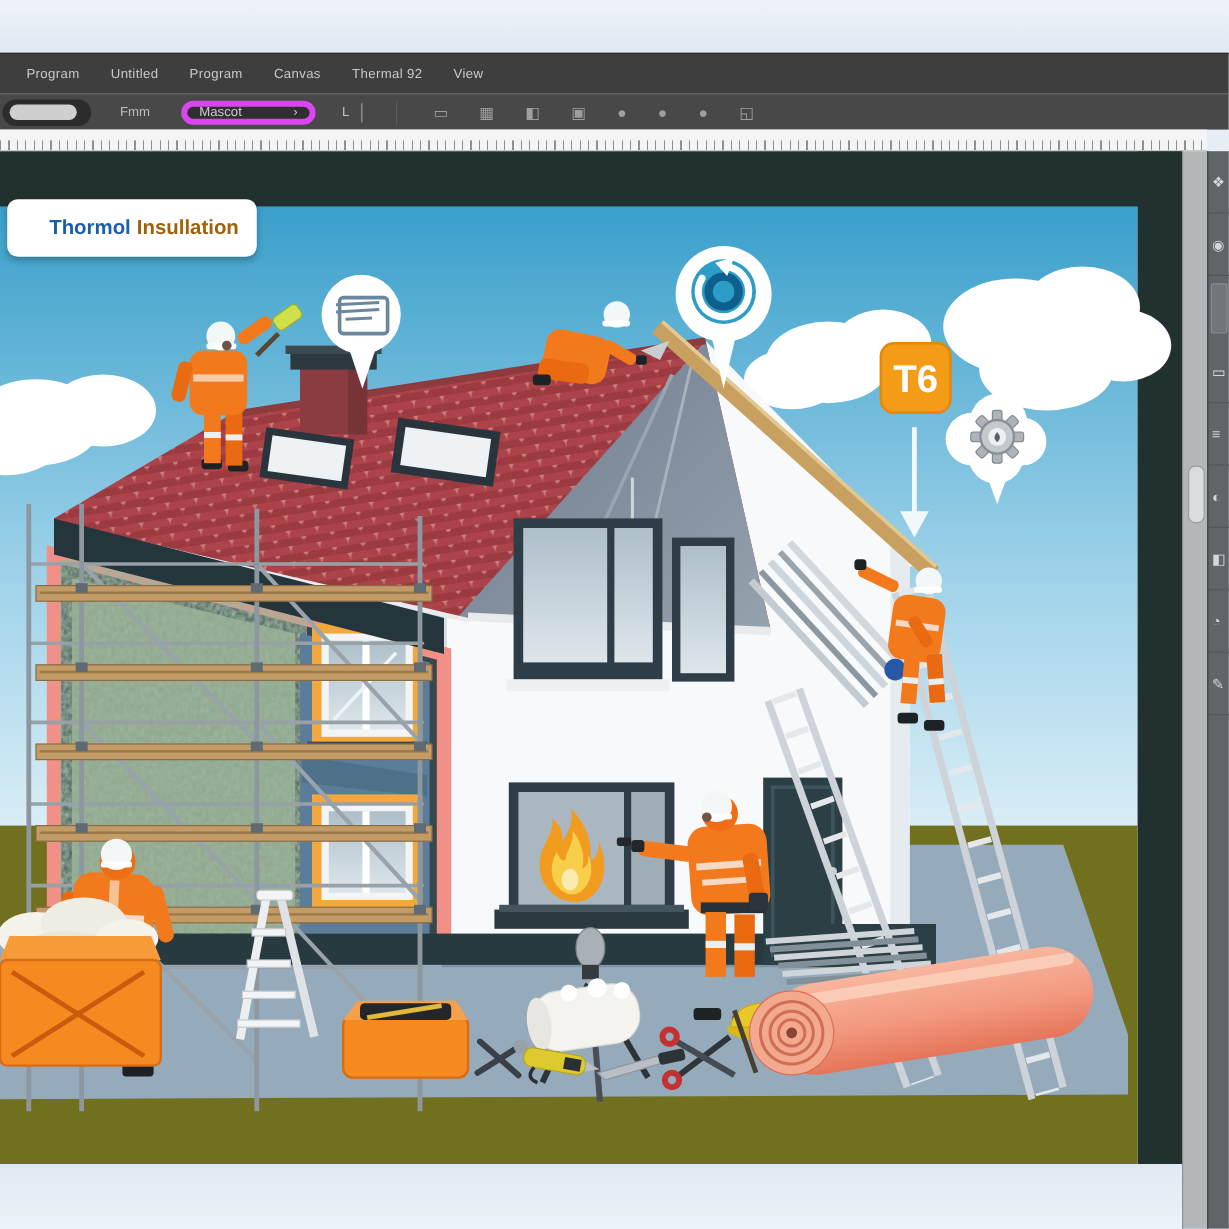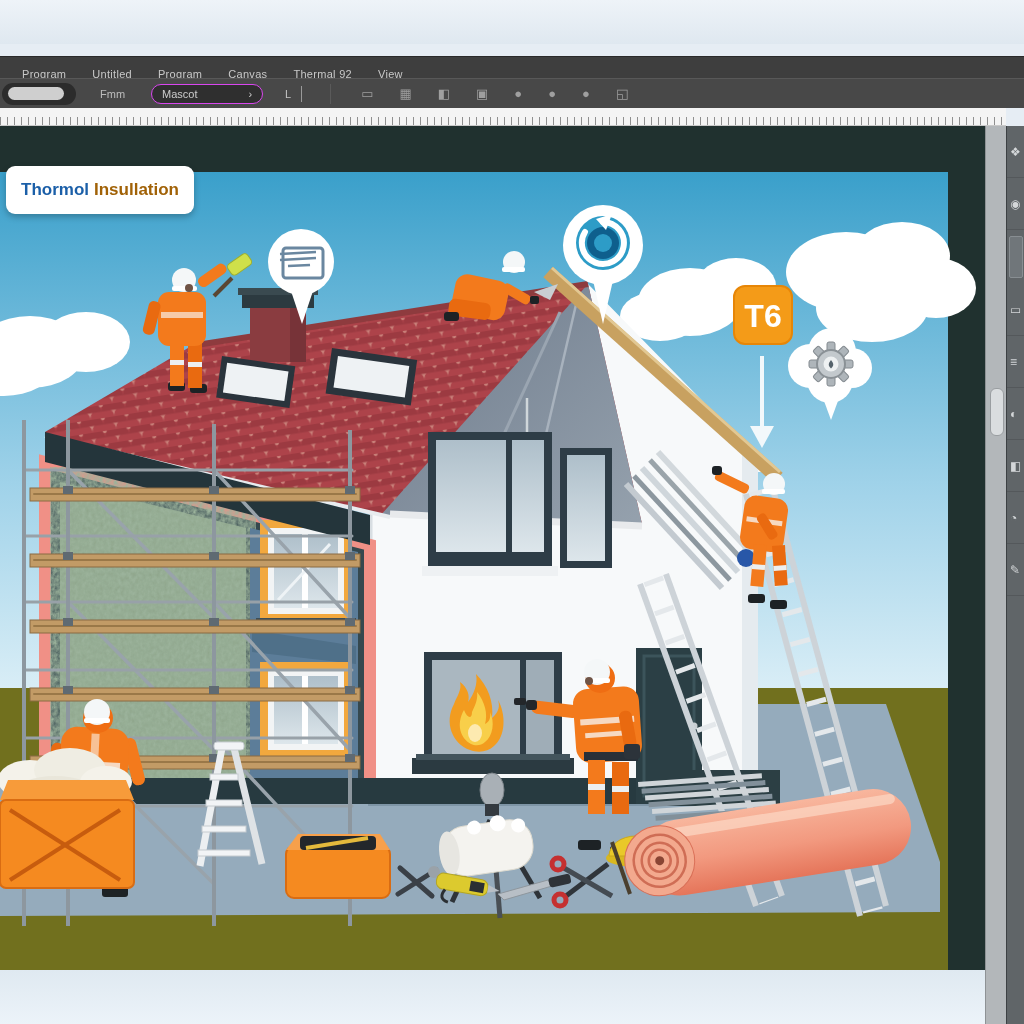--- a/index.html
+++ b/index.html
@@ -2,32 +2,32 @@
 <html style="--chrome-pale: #e6edf4; --chrome-menubar: #3e3e3e; --chrome-options: #484848; --chrome-panel: #606568; --chrome-track: #b3b7ba; --text-chrome: #c9c9c9; --sky-top: #2b98c6; --sky-mid: #9fd2e9; --sky-low: #dceff7; --band: #20312f; --grass: #71701e; --platform: #95abbc; --platform-shadow: #7e95a6; --wall: #f7f9fa; --tile: #ad434a; --tile-grout: #c98079; --slate: #7b8899; --fascia: #c8a160; --wool: #8ba287; --frame-pink: #f09086; --frame-yellow: #f2a83e; --steel-blue: #5c7d99; --window-frame: #2e3d47; --door: #2b3f45; --plinth: #273a40; --suit: #f37a1c; --helmet: #f4f7f8; --boot: #1d2225; --scaffold: #8d979f; --plank: #c29b66; --ladder: #cdd3d8; --badge-orange: #f49b18; --accent-blue: #1d86b8; --toolbox: #f58a20; --roll-salmon: #f2997f; --metal: #b9c1c7;"><head>
 <meta charset="utf-8">
 <style>
   html,body{margin:0;padding:0;}
   body{width:1024px;height:1024px;position:relative;overflow:hidden;
        font-family:"Liberation Sans","DejaVu Sans",sans-serif;
        background:var(--chrome-pale,#e6edf4);}
   
   .topstrip{position:absolute;left:0;top:0;width:1024px;height:44px;
             background:linear-gradient(#eef3f8,#dfe8f0);}
-  .menubar{position:absolute;left:0;top:56px;width:1024px;height:34px;
+  .menubar{position:absolute;left:0;top:44px;width:1024px;height:34px;
            background:var(--chrome-menubar);border-top:1px solid #2a2a2a;
            display:flex;align-items:center;gap:26px;padding-left:22px;box-sizing:border-box;}
   .menubar span{color:var(--text-chrome);font-size:11px;letter-spacing:.3px;}
   .optionsbar{position:absolute;left:0;top:78px;width:1024px;height:30px;
               background:var(--chrome-options);border-top:1px solid #585858;
               display:flex;align-items:center;box-sizing:border-box;color:var(--text-chrome);}
   .tool-pill{width:74px;height:22px;background:#2c2c2c;border-radius:11px;margin-left:2px;
              display:flex;align-items:center;}
   .tool-pill i{display:block;width:56px;height:13px;background:#cfcfcf;border-radius:7px;margin-left:6px;}
   .opt-label{font-size:11px;margin-left:24px;color:#bdbdbd;}
-  .opt-drop{margin-left:26px;width:112px;height:20px;background:#2f2f2f;border:1px solid #d946ef;
+  .opt-drop{margin-left:26px;width:112px;height:20px;background:#2f2f2f;border:5px solid #d946ef;
             border-radius:10px;font-size:11px;color:#cccccc;display:flex;align-items:center;
             justify-content:space-between;padding:0 10px;box-sizing:border-box;}
   .opt-mode{font-size:11px;margin-left:22px;color:#c4c4c4;}
   .opt-cursor{width:1px;height:16px;background:#9a9a9a;margin-left:10px;}
   .opt-sep{width:1px;height:20px;background:#5a5a5a;margin-left:28px;}
   .opt-icons{display:flex;gap:26px;margin-left:30px;}
   .opt-icons span{font-size:13px;color:#9f9f9f;}
   .ruler{position:absolute;left:0;top:108px;width:1006px;height:17px;background:#f4f4f4;
          background-image:repeating-linear-gradient(90deg,#8f8f8f 0 1px,transparent 1px 7px);
          background-size:100% 8px;background-position:0 9px;background-repeat:no-repeat;
@@ -42,21 +42,21 @@
   .panel .cell{height:52px;border-bottom:1px solid #54585b;display:flex;align-items:center;
                justify-content:flex-start;padding-left:3px;box-sizing:border-box;}
   .panel .cell span{font-size:12px;color:#d4d7d9;}
   .panel .slot{height:40px;margin:6px 2px;background:#70767a;border:1px solid #888e92;border-radius:2px;}
   .bottomstrip{position:absolute;left:0;top:970px;width:985px;height:54px;
                background:linear-gradient(#dfe9f1,#ecf3f9);}
   
   .art{position:absolute;left:0;top:126px;width:985px;height:844px;}
   .titlecard{position:absolute;left:6px;top:166px;width:188px;height:48px;background:#ffffff;
              border-radius:9px;box-shadow:0 3px 6px rgba(0,0,0,.25);display:flex;align-items:center;
-             justify-content:center;gap:5px;font-weight:bold;font-size:17px;}
+             justify-content:center;gap:5px;font-weight:bold;font-size:17px;padding-left:20px;}
   .titlecard .w1{color:#1b5fa8;}
   .titlecard .w2{color:#a16207;}
 </style>
 </head>
 <body>
 
 <div class="topstrip"></div>
 
 <div class="menubar">
   <span>Program</span>

